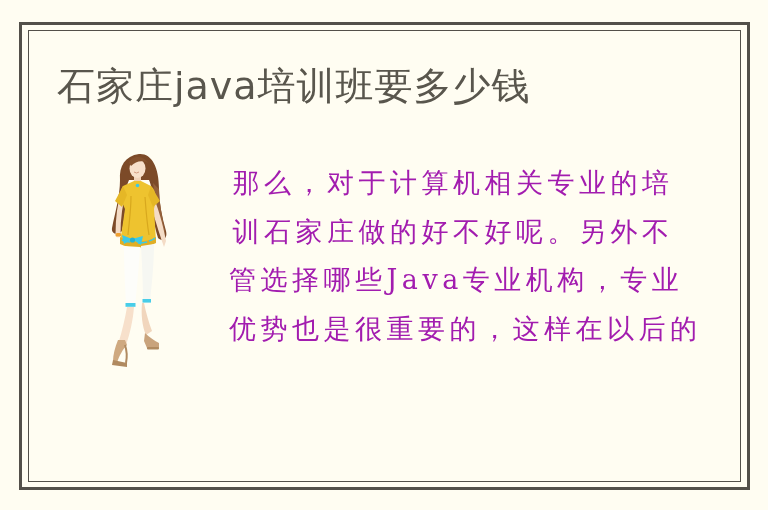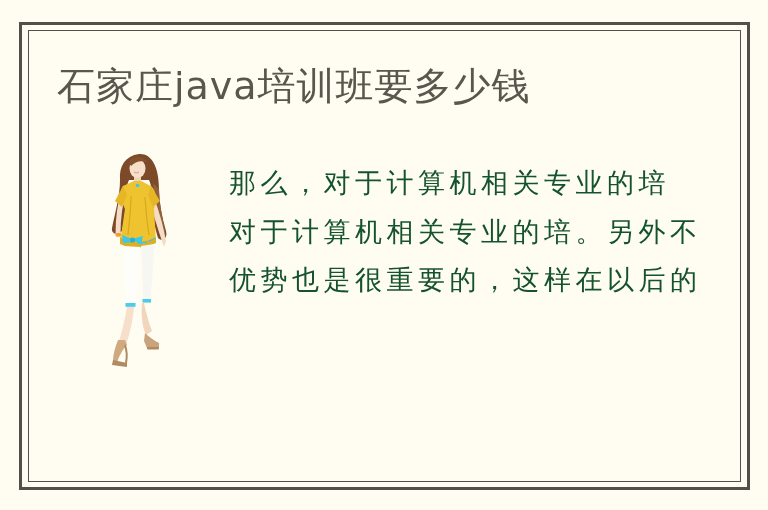--- a/index.html
+++ b/index.html
@@ -15,20 +15,21 @@
     font-family: "DejaVu Sans", sans-serif;
   }
   .frame-outer {
     position: absolute;
     left: 19px;
     top: 22px;
     width: 731px;
     height: 468px;
     box-sizing: border-box;
     border: 3px solid #53504a;
+    text-align: center;
   }
   .frame-inner {
     position: absolute;
     left: 6px;
     top: 5px;
     right: 6px;
     bottom: 5px;
     border: 1px solid #53504a;
   }
   .article-title {
@@ -60,21 +61,21 @@
     position: absolute;
     left: 200px;
     top: 128px;
     width: 448px;
   }
   .body-line {
     height: 48.5px;
     font-size: 27px;
     line-height: 48.5px;
     letter-spacing: 4.5px;
-    color: #14532d;
+    color: #a21caf;
     white-space: nowrap;
     font-family: "DejaVu Serif", serif;
   }
 </style>
 </head>
 <body>
 
 <div class="frame-outer">
   <div class="frame-inner">
 
@@ -137,18 +138,19 @@
           <rect x="56" y="196" width="12" height="2.6" rx="1" fill="#b08a60"></rect>
           <path d="M27,189 C24,196 22,204 22,210 L26,212 C28,205 32,198 36,194 L34,189 Z" fill="#cfa980"></path>
           <path d="M22,209 L36,212 L36,216 L21,214 Z" fill="#b08a60"></path>
           <path d="M34,194 C36,200 36,207 35,212" stroke="#b08a60" stroke-width="2" fill="none"></path>
         </g>
       </svg>
     </div>
 
     <div class="body-text">
       <div class="body-line">那么，对于计算机相关专业的培</div>
-      <div class="body-line">对于计算机相关专业的培。另外不</div>
+      <div class="body-line">训石家庄做的好不好呢。另外不</div>
+      <div class="body-line">管选择哪些Java专业机构，专业</div>
       <div class="body-line">优势也是很重要的，这样在以后的</div>
     </div>
 
   </div>
 </div>
 
 </body></html>

